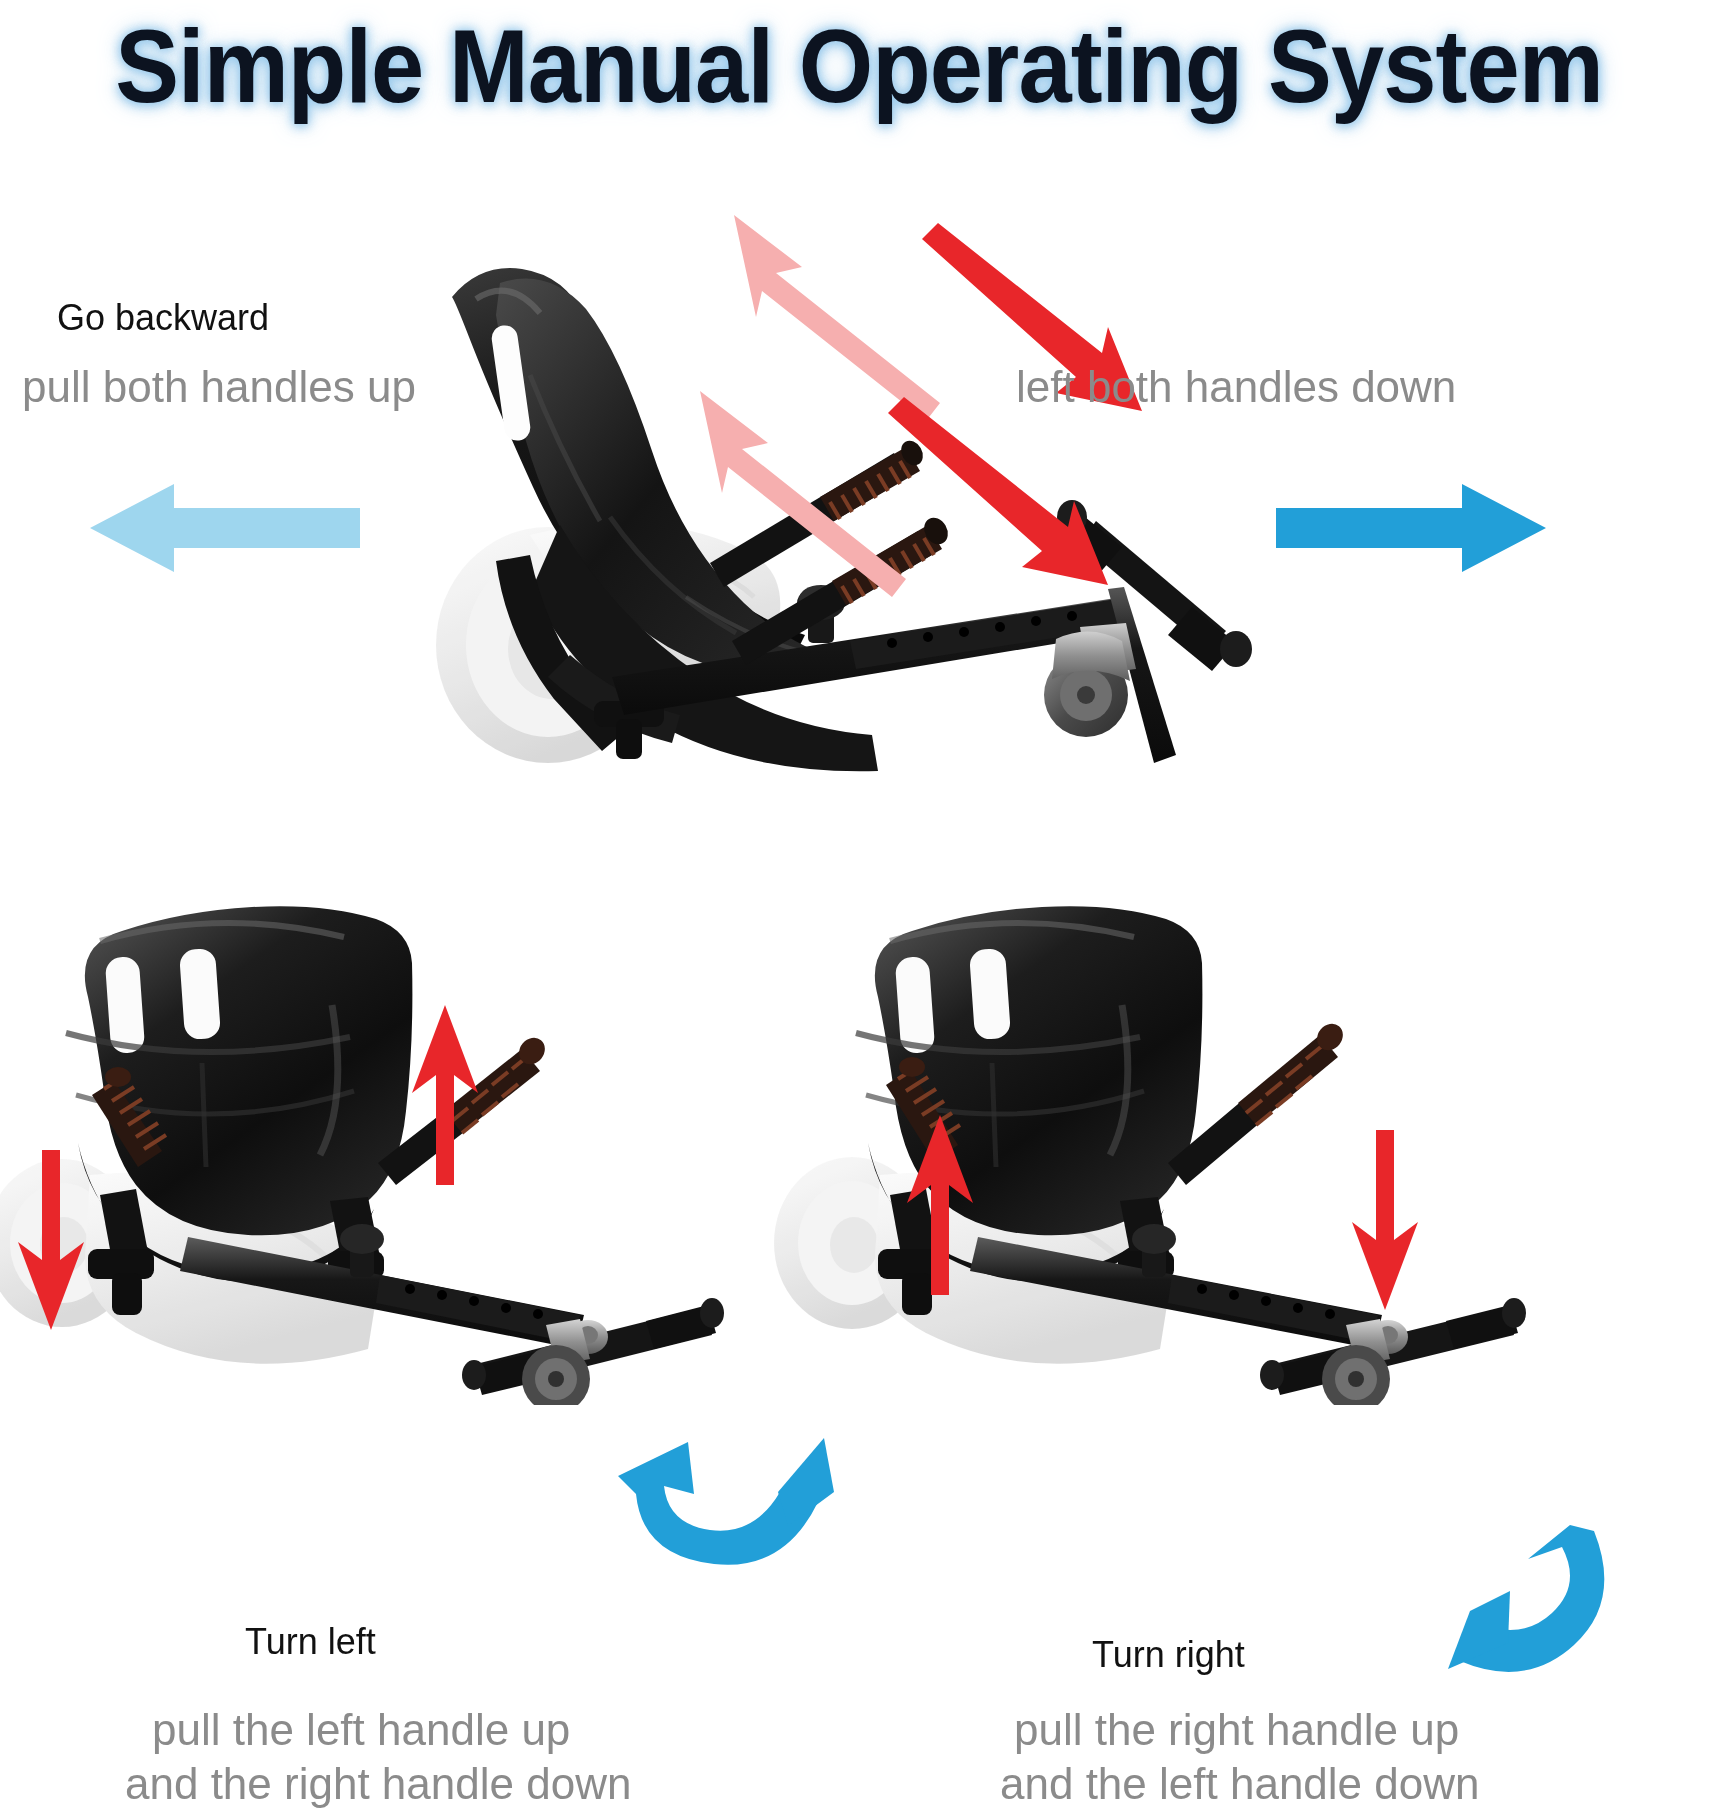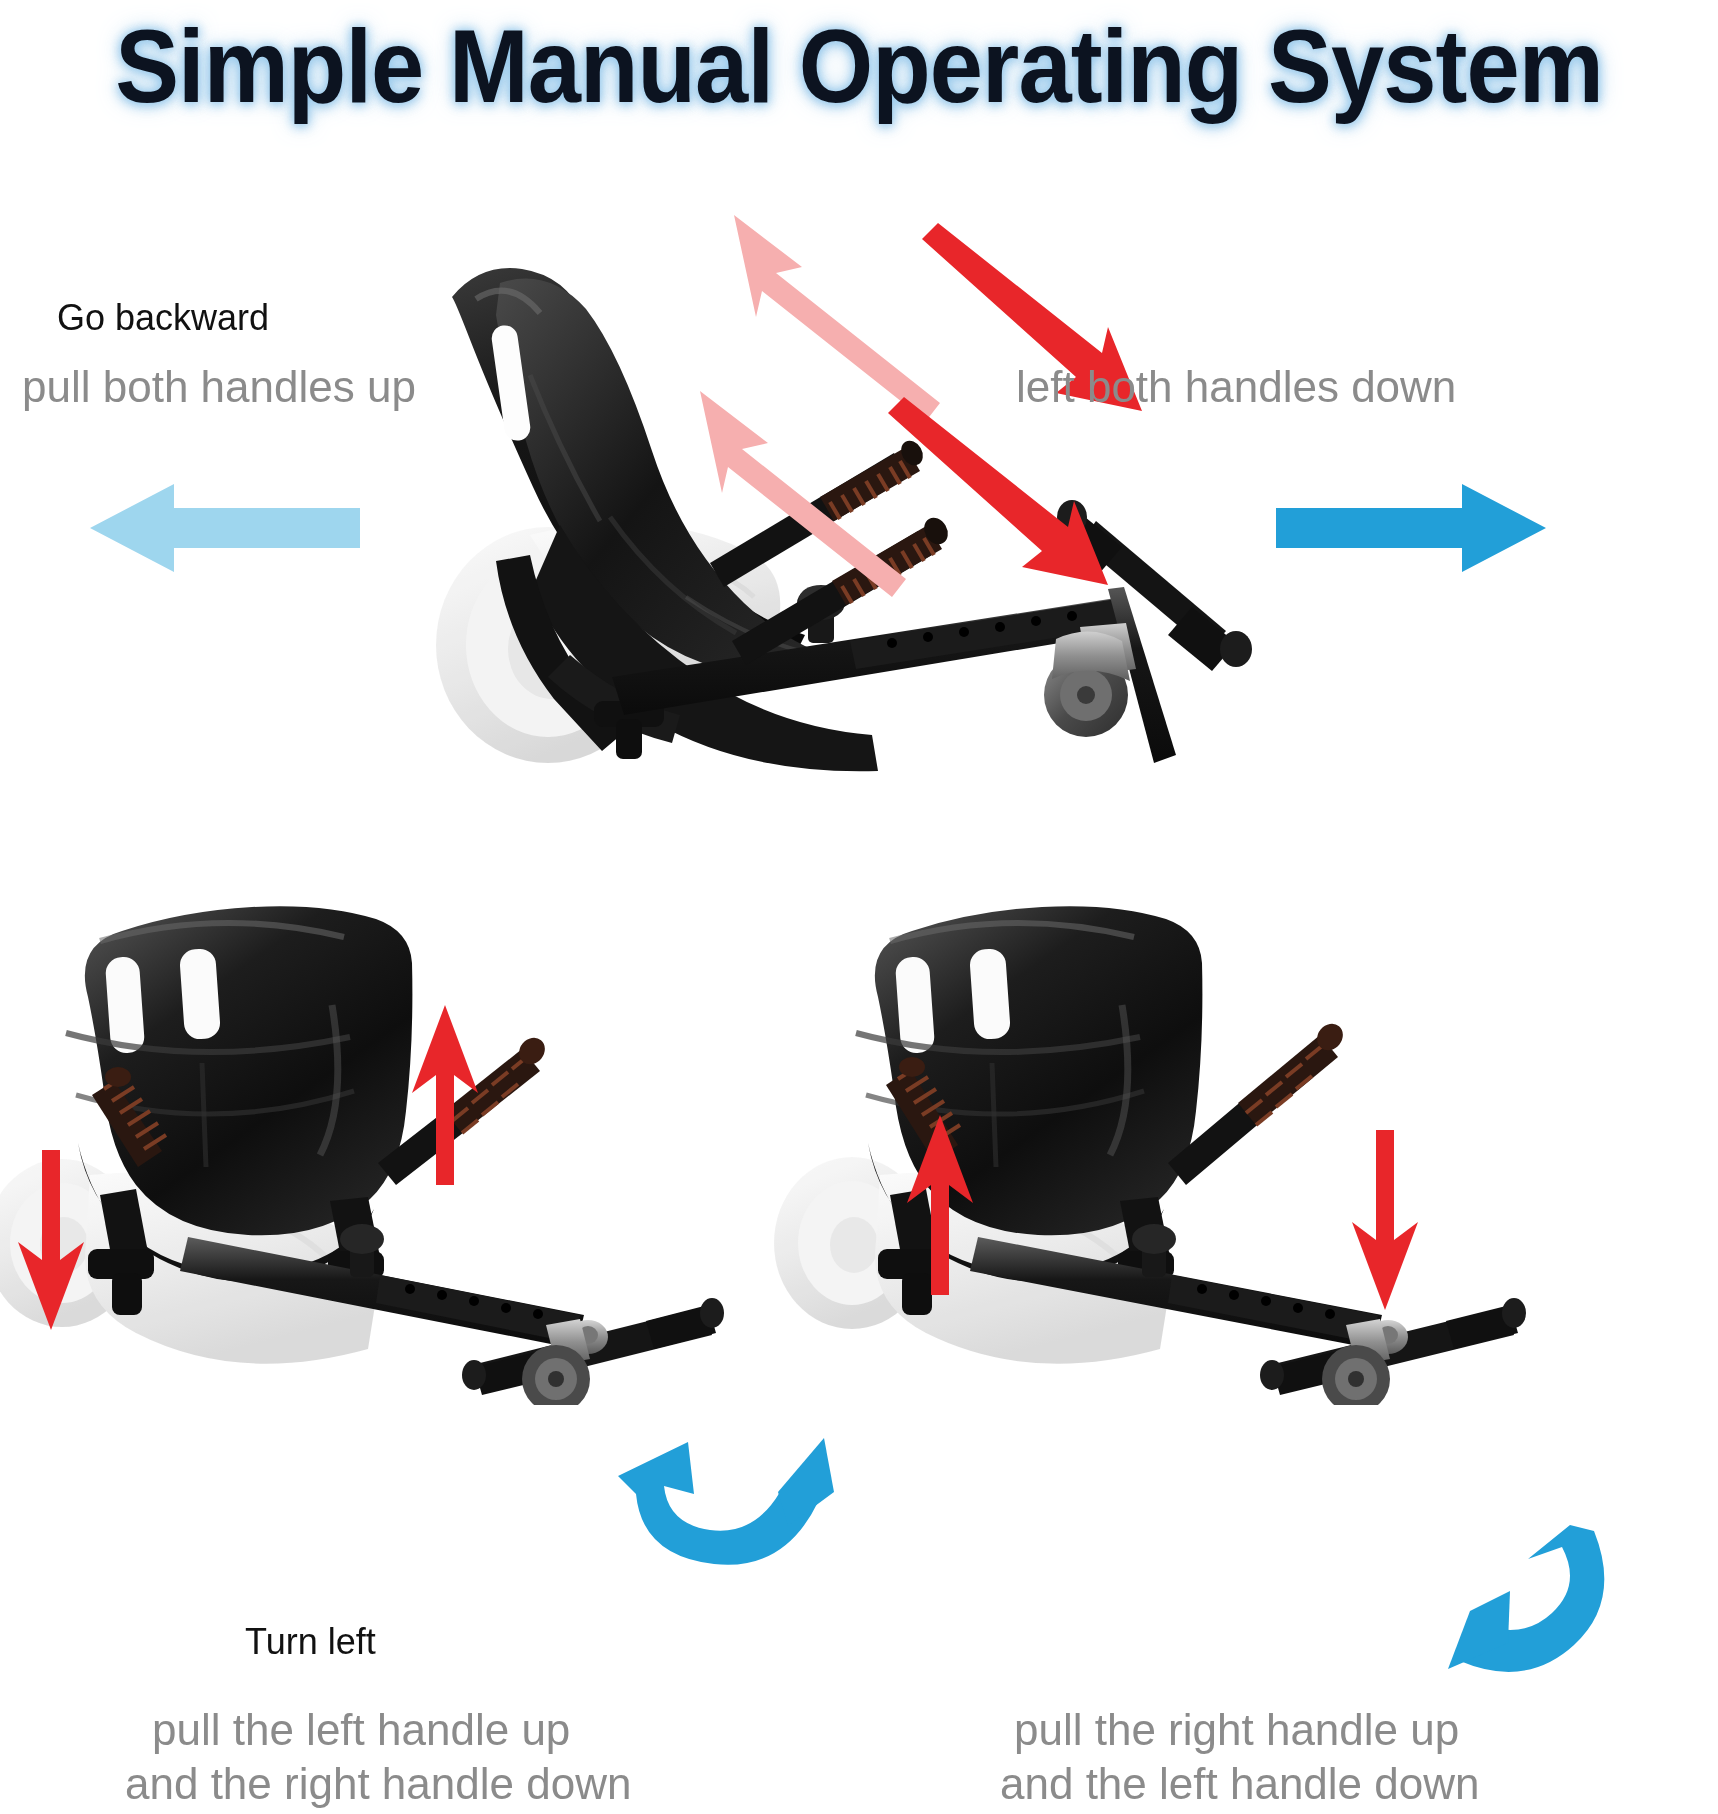--- a/index.html
+++ b/index.html
@@ -599,16 +599,17 @@
 
   <div class="lbl-head" id="lbl-backward">Go backward</div>
   <div class="lbl-sub" id="sub-backward">pull both handles up</div>
 
   <div class="lbl-sub" id="sub-forward">left both handles down</div>
 
   <div class="lbl-head" id="lbl-turnleft">Turn left</div>
   <div class="lbl-sub" id="sub-turnleft-2">and the right handle down</div>
   <div class="lbl-sub" id="sub-turnleft-1">pull the left handle up</div>
 
+  <div class="lbl-head" id="lbl-turnright">Turn right</div>
   <div class="lbl-sub" id="sub-turnright-1">pull the right handle up</div>
   <div class="lbl-sub" id="sub-turnright-2">and the left handle down</div>
 
 </div>
 
 </body></html>

